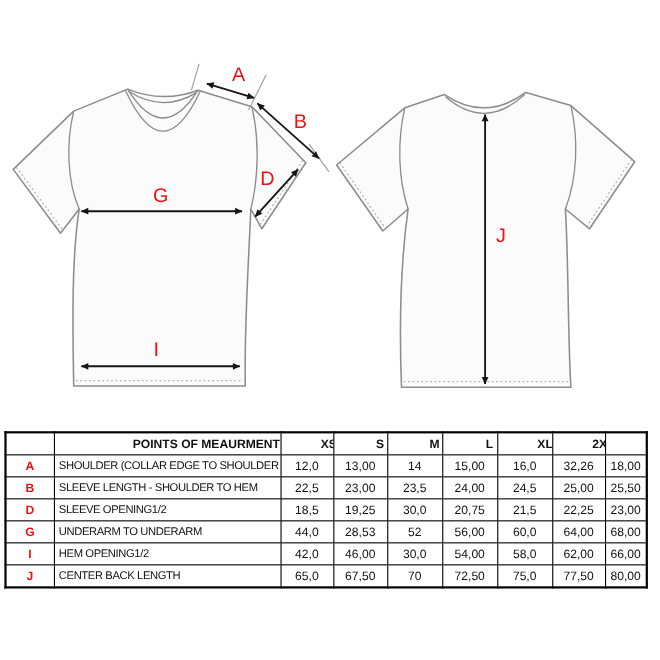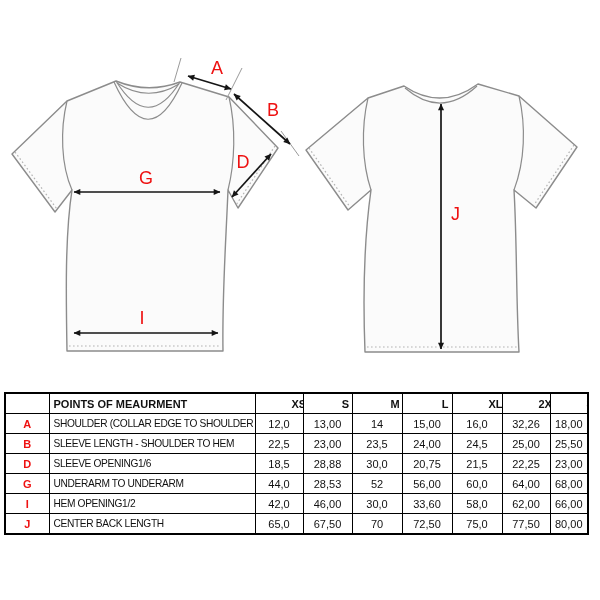--- a/index.html
+++ b/index.html
@@ -21,21 +21,21 @@
     position:absolute; left:4px; top:392px;
     width:585px; border-collapse:collapse; table-layout:fixed;
     border:2px solid #000;
   }
   .size-table th, .size-table td {
     border:1px solid #000; height:19px; padding:0;
     font-size:11px; color:#111; text-align:center;
     white-space:nowrap; overflow:hidden; font-family:"Liberation Sans",sans-serif;
   }
   .size-table th { font-weight:bold;padding-left:36px; }
-  .size-table th.left { text-align:left; padding-left:4px; }
+  .size-table th.left { text-align:right; padding-left:4px; }
   .size-table td.desc {
     text-align:left; padding-left:4px;
     font-size:10.2px; letter-spacing:-0.35px;
   }
   .size-table td.rowkey { color:#ee1111; font-weight:bold; }
 </style>
 </head>
 <body>
 
 <svg class="diagram" width="600" height="390" viewBox="0 0 600 390">
@@ -146,23 +146,23 @@
       <td>22,5</td>
       <td>23,00</td>
       <td>23,5</td>
       <td>24,00</td>
       <td>24,5</td>
       <td>25,00</td>
       <td>25,50</td>
     </tr>
     <tr>
       <td class="rowkey">D</td>
-      <td class="desc">SLEEVE OPENING1/6</td>
+      <td class="desc">SLEEVE OPENING1/2</td>
       <td>18,5</td>
-      <td>28,88</td>
+      <td>19,25</td>
       <td>30,0</td>
       <td>20,75</td>
       <td>21,5</td>
       <td>22,25</td>
       <td>23,00</td>
     </tr>
     <tr>
       <td class="rowkey">G</td>
       <td class="desc">UNDERARM TO UNDERARM</td>
       <td>44,0</td>
@@ -172,21 +172,21 @@
       <td>60,0</td>
       <td>64,00</td>
       <td>68,00</td>
     </tr>
     <tr>
       <td class="rowkey">I</td>
       <td class="desc">HEM OPENING1/2</td>
       <td>42,0</td>
       <td>46,00</td>
       <td>30,0</td>
-      <td>33,60</td>
+      <td>54,00</td>
       <td>58,0</td>
       <td>62,00</td>
       <td>66,00</td>
     </tr>
     <tr>
       <td class="rowkey">J</td>
       <td class="desc">CENTER BACK LENGTH</td>
       <td>65,0</td>
       <td>67,50</td>
       <td>70</td>

